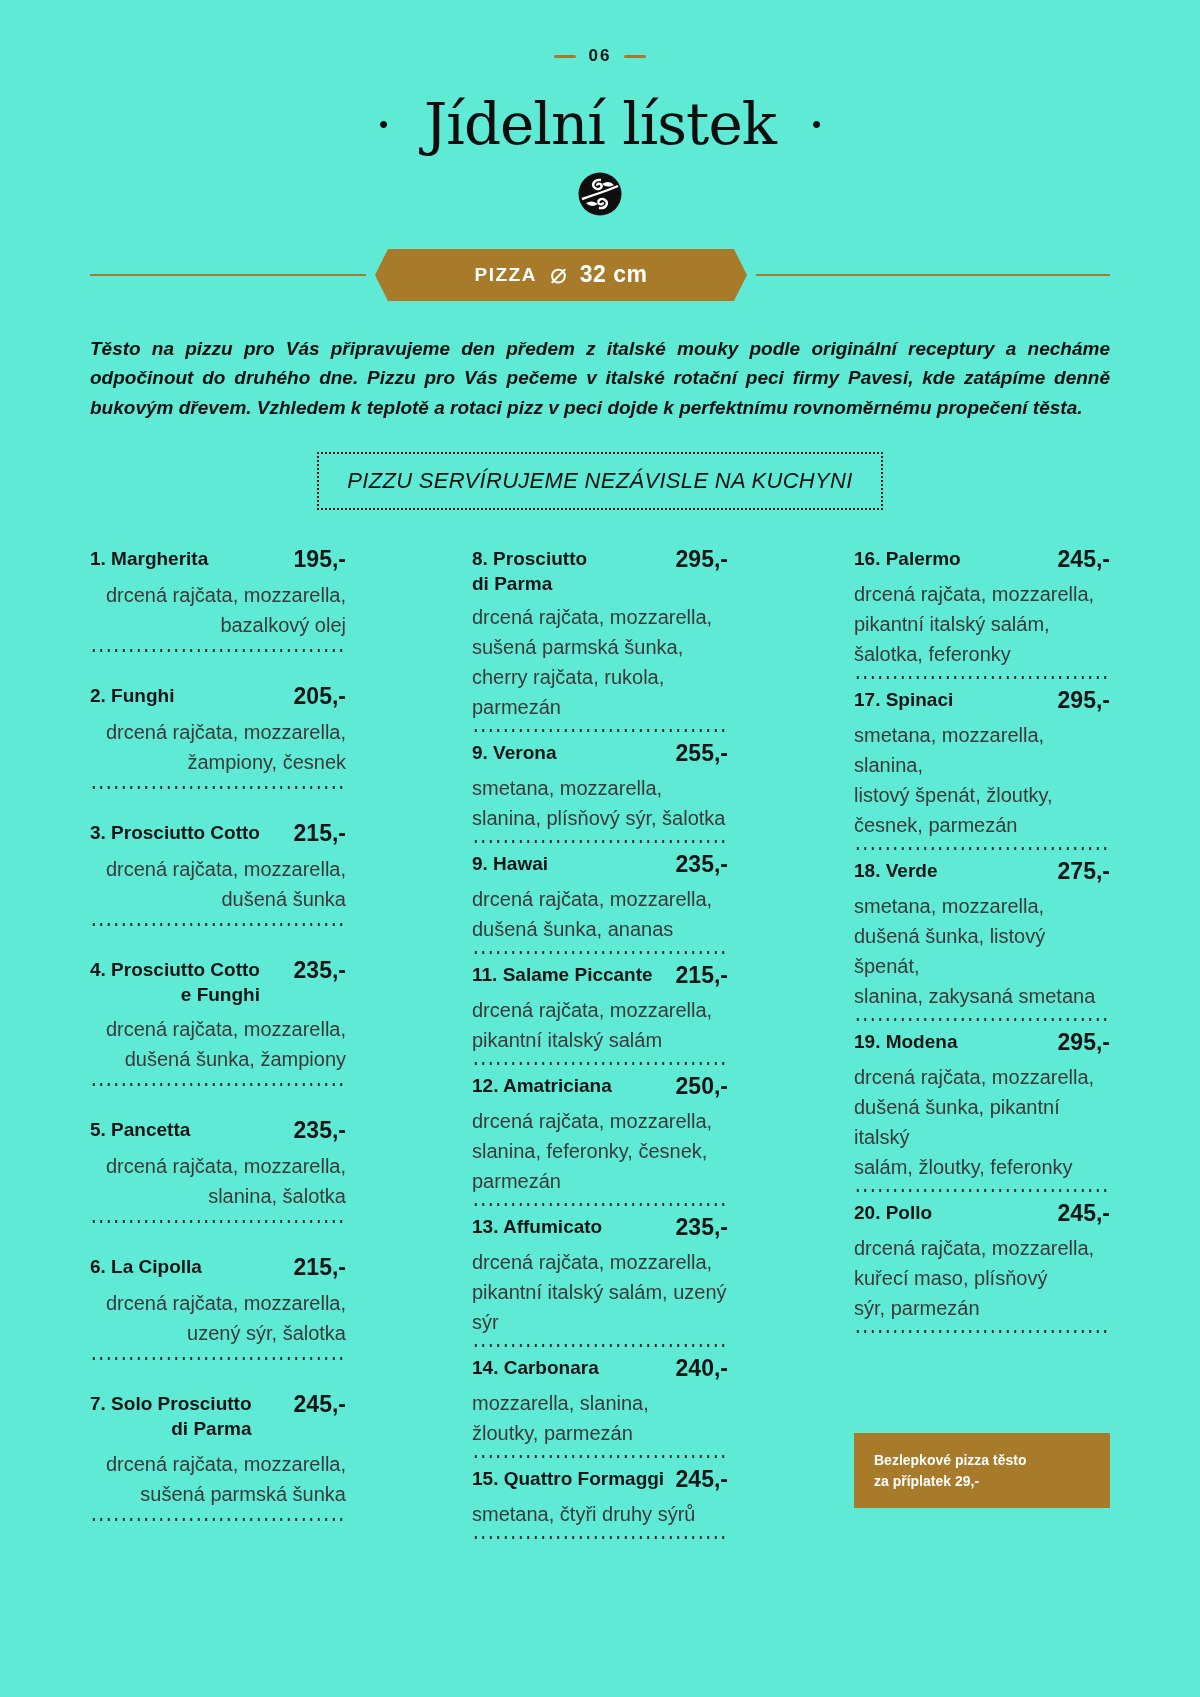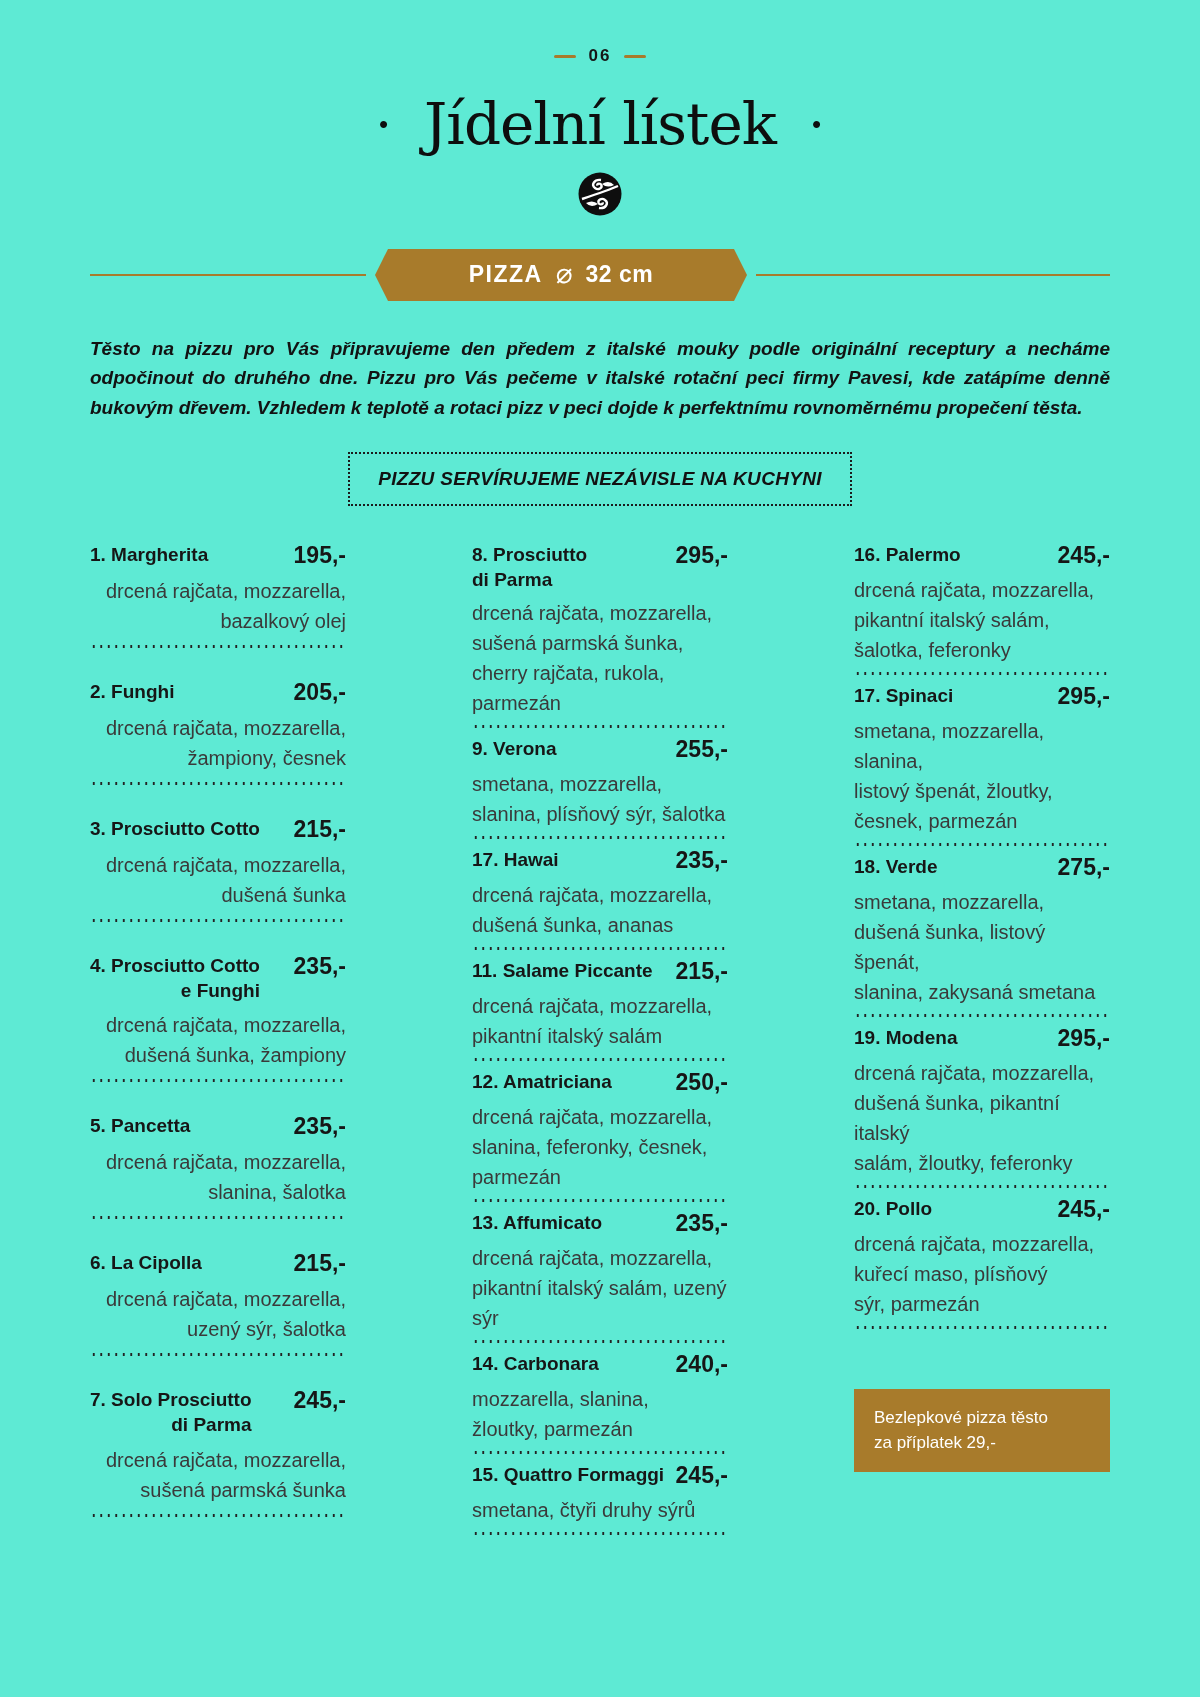--- a/index.html
+++ b/index.html
@@ -21,51 +21,51 @@
   .ornament-wrap { margin-top:16px; display:flex; justify-content:center; }
 
   
   .banner-row { margin-top:32px; display:flex; align-items:center; gap:9px; height:52px; }
   .banner-line { height:2px; background:var(--gold); }
   .banner-line.left { width:276px; }
   .banner-line.right { flex:1; }
   .banner { width:372px; height:52px; background:var(--gold); color:#fff;
             clip-path:polygon(0 50%, 3.5% 0, 96.5% 0, 100% 50%, 96.5% 100%, 3.5% 100%);
             display:flex; align-items:center; justify-content:center; gap:13px; }
-  .banner-label { font-size:23px; font-weight:bold; letter-spacing:1.5px; }
+  .banner-label { font-size:19px; font-weight:bold; letter-spacing:1.5px; }
   .banner-diameter { font-size:28px; font-weight:400; margin-top:-2px; }
   .banner-size { font-size:23px; font-weight:bold; letter-spacing:0.5px; }
 
   
   .intro { margin-top:33px; font-size:19px; font-weight:bold; font-style:italic; color:#121212;
            line-height:1.55; text-align:justify; }
 
   
   .note-box { margin:30px auto 0; width:max-content; border:2px dotted #1b1b1b;
-              padding:14px 28px; font-size:19px; font-weight:bold; font-style:italic;
+              padding:14px 28px; font-size:22px; font-weight:normal; font-style:italic;
               color:#121212; letter-spacing:0.3px; }
 
   
   .menu-grid { margin-top:36px; display:flex; justify-content:space-between; }
   .menu-cell { width:256px; }
   .menu-col { width:256px; }
   .item-head { display:flex; justify-content:space-between; align-items:flex-start; gap:8px; }
   .item-name { font-weight:bold; font-size:19px; line-height:1.32; color:var(--ink); white-space:pre-line; }
   .item-price { font-weight:bold; font-size:23px; color:var(--ink); white-space:nowrap; }
   .item-desc { margin-top:7px; font-size:20px; line-height:1.5; color:var(--desc); white-space:pre-line; }
   .dots { margin-top:9px; height:3px; background-image:radial-gradient(circle, #222 1.15px, transparent 1.4px);
           background-size:7.5px 3px; background-repeat:repeat-x; background-position:left center; }
   .col-loose .menu-item { margin-bottom:31px;text-align:right; }
   .col-tight .menu-item { margin-bottom:8px; }
   .col-tight .item-desc { margin-top:6px; }
   .col-tight .dots { margin-top:7px; }
 
   
-  .gluten-box { margin-top:60px; background:var(--gold); color:#fff; font-weight:normal;
-                font-size:17px; line-height:1.45; padding:17px 20px; white-space:pre-line; }
+  .gluten-box { margin-top:100px; background:var(--gold); color:#fff; font-weight:bold;
+                font-size:14px; line-height:1.45; padding:17px 20px; white-space:pre-line; }
 </style>
 </head>
 <body>
 
 <div class="page">
 
   <div class="pn-row">
     <span class="pn-dash"></span>
     <span class="pn-text">06</span>
     <span class="pn-dash"></span>
@@ -189,21 +189,21 @@
             <div class="item-head">
               <span class="item-name">9. Verona</span>
               <span class="item-price">255,-</span>
             </div>
             <div class="item-desc">smetana, mozzarella,
 slanina, plísňový sýr, šalotka</div>
             <div class="dots"></div>
           </div>
           <div class="menu-item">
             <div class="item-head">
-              <span class="item-name">17. Hawai</span>
+              <span class="item-name">9. Hawai</span>
               <span class="item-price">235,-</span>
             </div>
             <div class="item-desc">drcená rajčata, mozzarella,
 dušená šunka, ananas</div>
             <div class="dots"></div>
           </div>
           <div class="menu-item">
             <div class="item-head">
               <span class="item-name">11. Salame Piccante</span>
               <span class="item-price">215,-</span>

